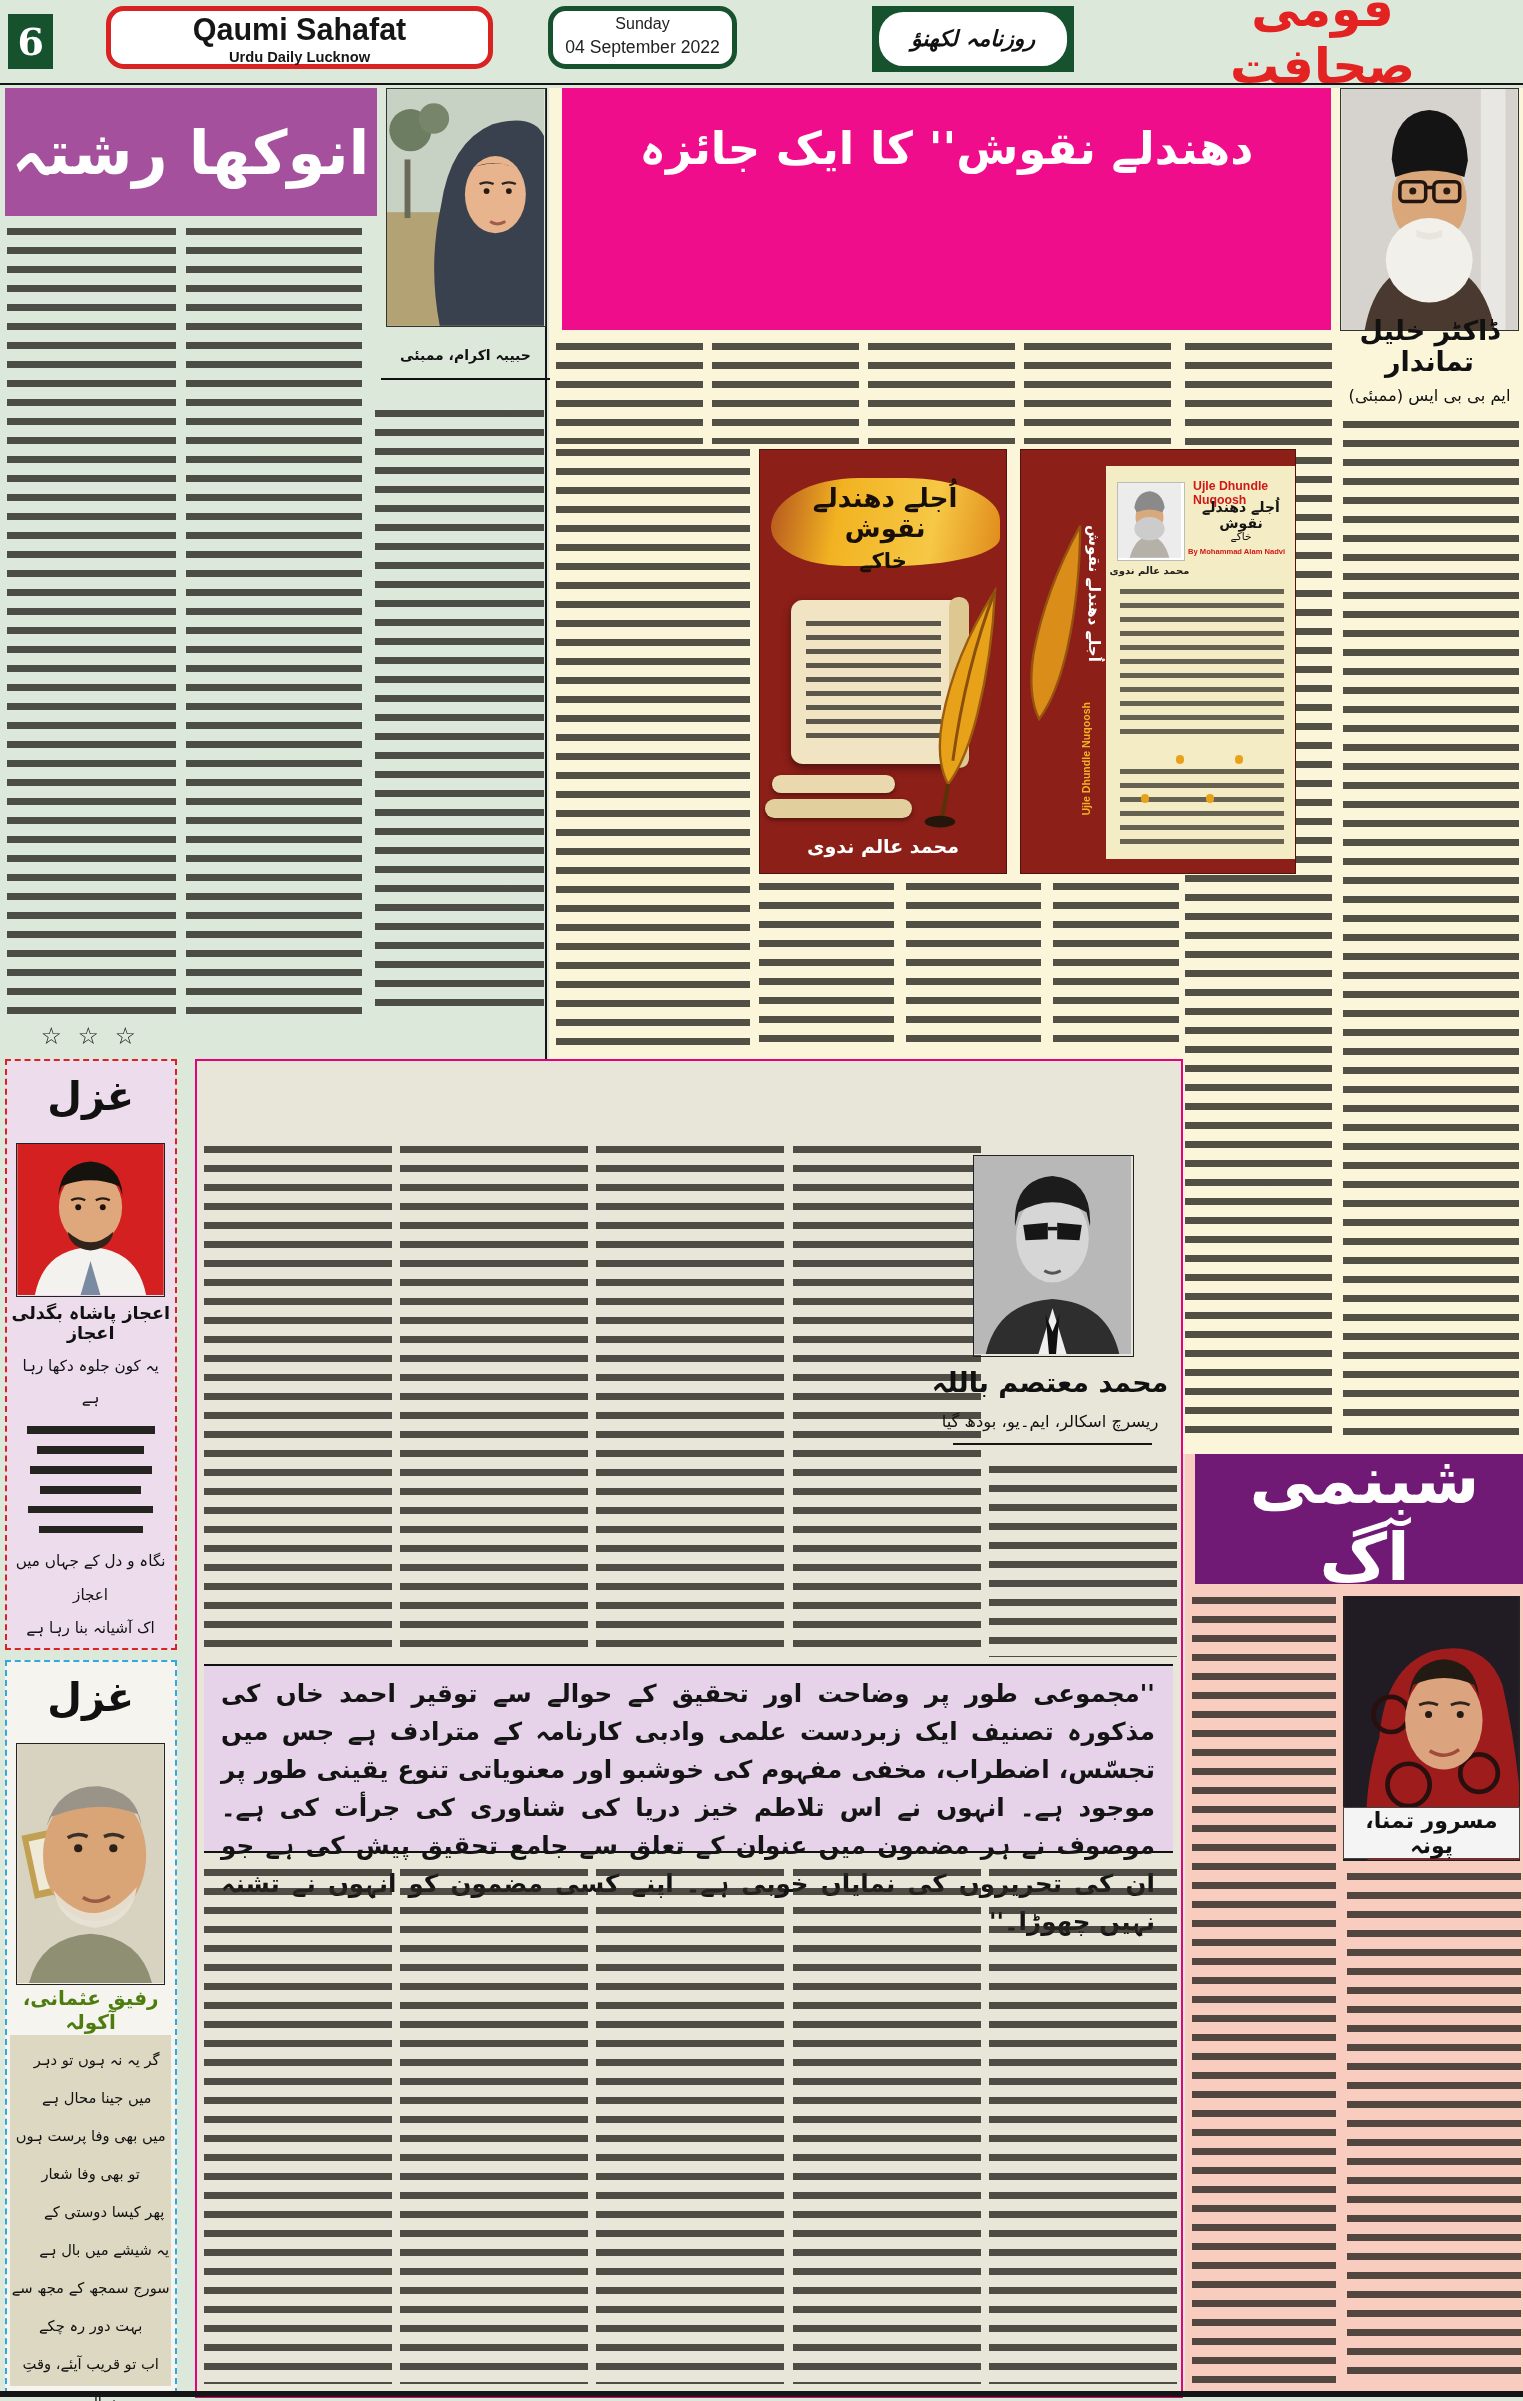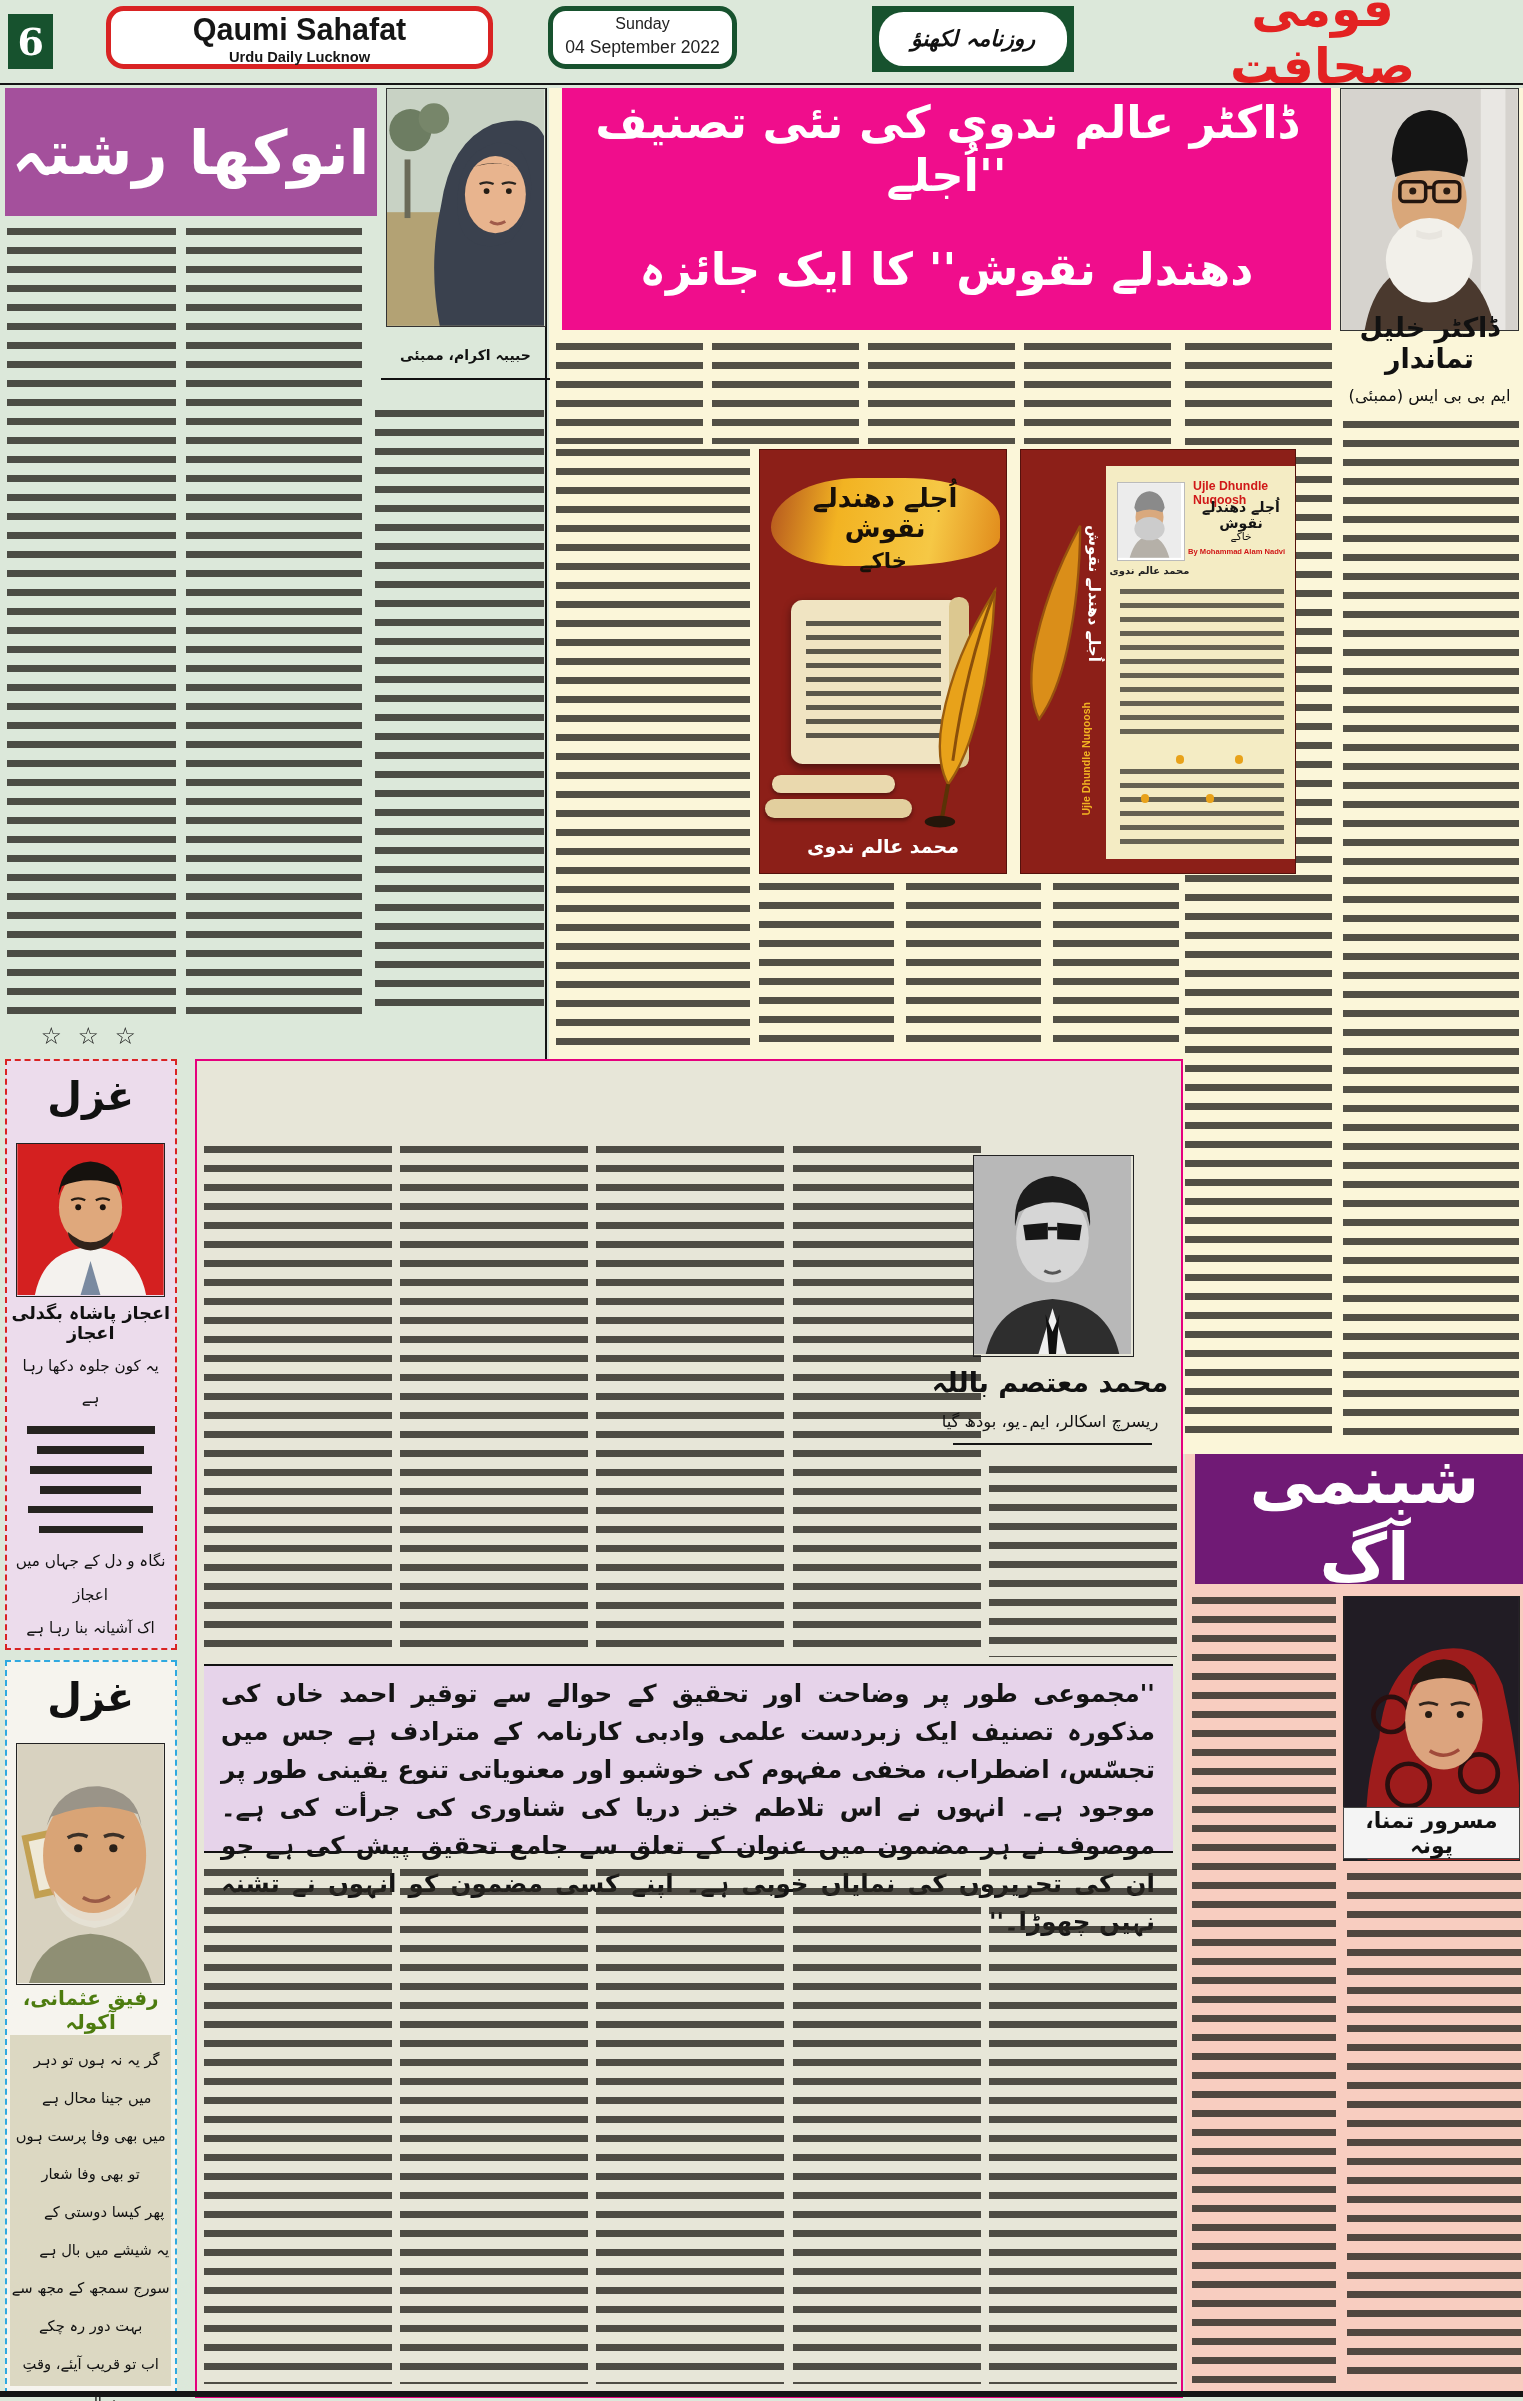--- a/index.html
+++ b/index.html
@@ -56,44 +56,41 @@
     <span class="urdu" style="font-size:49px;font-weight:bold;color:#e32222;">قومی صحافت</span>
   </div>
 
   <div class="abs rule" style="left:0;top:83px;width:1524px;height:2.3px;"></div>
 
   <div class="abs" style="left:549px;top:88px;width:975px;height:1366px;background:#fbf6d9;"></div>
   <div class="abs rule" style="left:545px;top:88px;width:2.3px;height:971px;"></div>
 
   <div class="abs" style="left:562px;top:88px;width:769px;height:242px;background:#f00d8c;">
     <div class="center urdu" style="height:121px;">
-      <span style="color:#fff;font-size:45px;font-weight:bold;">ڈاکٹر عالم ندوی کی نئی تصنیف ''اُجلے</span>
-    </div>
-    <div class="center urdu" style="height:121px;">
       <span style="color:#fff;font-size:45px;font-weight:bold;">دھندلے نقوش'' کا ایک جائزہ</span>
     </div>
   </div>
 
   <div class="abs" style="left:1340px;top:88px;width:179px;height:243px;border:1.2px solid #333;box-sizing:border-box;">
     <svg width="177" height="241" viewBox="0 0 301 411">
       <rect width="301" height="411" fill="#d6d3ce"></rect>
       <rect x="238" y="0" width="42" height="411" fill="#e9e7e3"></rect>
       <path d="M40 411 Q60 300 150 295 Q240 300 262 411 Z" fill="#4a392e"></path>
       <ellipse cx="150" cy="190" rx="64" ry="78" fill="#d9a77a"></ellipse>
       <ellipse cx="150" cy="292" rx="74" ry="72" fill="#f2f0ea"></ellipse>
       <path d="M86 120 Q90 40 150 36 Q212 40 216 122 L210 150 Q150 128 92 150 Z" fill="#141414"></path>
       <rect x="100" y="158" width="44" height="34" rx="8" fill="none" stroke="#22150f" stroke-width="6"></rect>
       <rect x="158" y="158" width="44" height="34" rx="8" fill="none" stroke="#22150f" stroke-width="6"></rect>
       <line x1="144" y1="168" x2="158" y2="168" stroke="#22150f" stroke-width="6"></line>
       <circle cx="122" cy="174" r="6" fill="#2a1c12"></circle>
       <circle cx="180" cy="174" r="6" fill="#2a1c12"></circle>
       <path d="M128 240 Q150 252 172 240 L172 252 Q150 262 128 252 Z" fill="#e8e5df"></path>
     </svg>
   </div>
-  <div class="abs center urdu" style="left:1337px;top:320px;width:185px;height:45px;">
+  <div class="abs center urdu" style="left:1337px;top:332px;width:185px;height:45px;align-items:flex-end;">
     <span class="caption" style="font-size:27px;">ڈاکٹر خلیل تماندار</span>
   </div>
   <div class="abs center urdu" style="left:1337px;top:382px;width:185px;height:27px;">
     <span style="font-size:16.4px;color:#111;">ایم بی بی ایس (ممبئی)</span>
   </div>
 
   <div class="abs sim" style="left:556px; top:343px;width:147px;height:101px;"></div>
   <div class="abs sim" style="left:712px;top:343px;width:147px;height:101px;"></div>
   <div class="abs sim" style="left:868px;top:343px;width:147px;height:101px;"></div>
   <div class="abs sim" style="left:1024px;top:343px;width:147px;height:101px;"></div>

